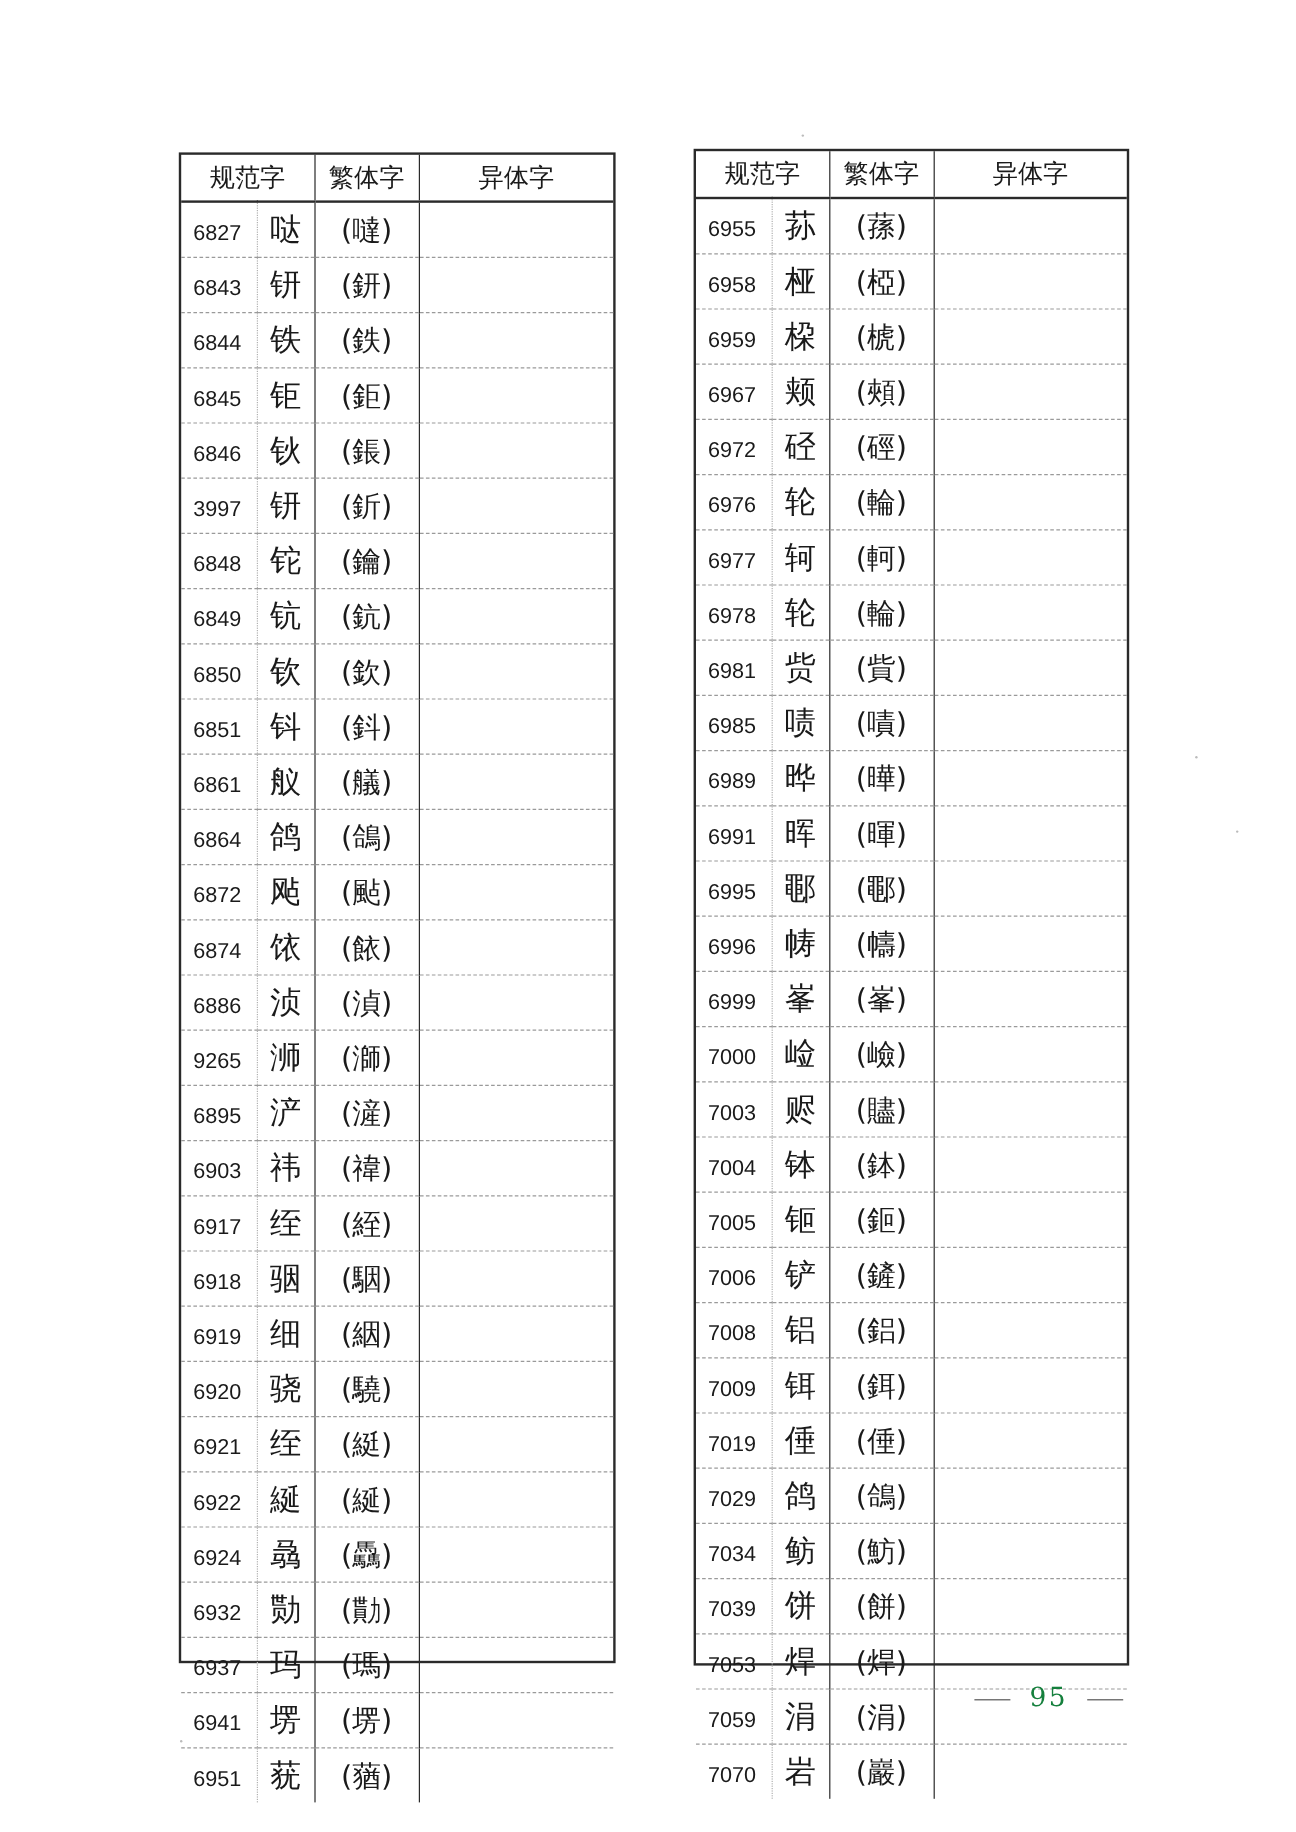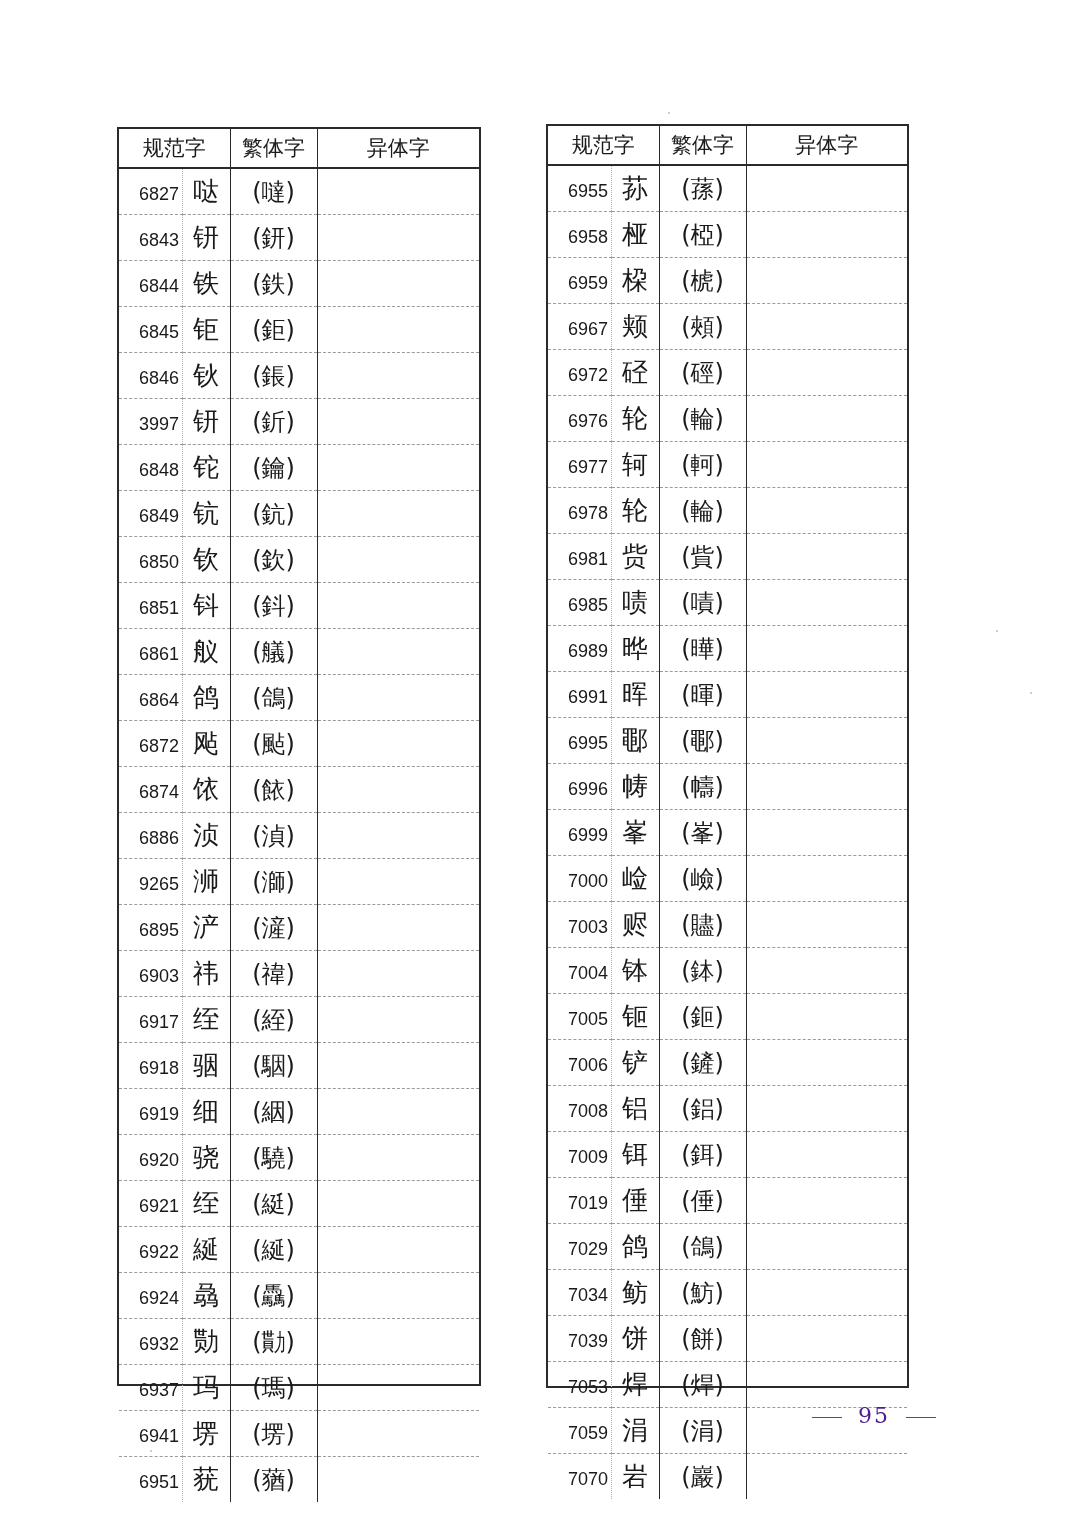--- a/index.html
+++ b/index.html
@@ -1,29 +1,29 @@
 <!DOCTYPE html>
 <html><head>
 <meta charset="utf-8">
 <style>
   html, body { margin:0; padding:0; }
   body { width:1080px; height:1527px; background:#ffffff; position:relative; overflow:hidden; font-family:"DejaVu Sans", sans-serif; color:#1a1a1a; }
-  .tbl { position:absolute; border:2px solid #2a2a2a; border-collapse:collapse; box-sizing:border-box; }
+  .tbl { position:absolute; border:2px solid #2a2a2a; border-collapse:collapse; box-sizing:border-box;margin-left:32px; }
   .tbl table { border-collapse:collapse; width:100%; height:100%; table-layout:fixed; }
   .tbl th { font-weight:normal; font-size:21px; height:38px; border-bottom:2px solid #2a2a2a; border-right:1.5px solid #2a2a2a; padding:0; text-align:center; }
   .tbl th:last-child { border-right:none; }
   .tbl td { padding:0; height:39px; border-bottom:1px dashed #9a9a9a; text-align:center; vertical-align:middle; }
   .tbl tr:last-child td { border-bottom:none; }
-  .tbl td.code { font-family:"Liberation Sans", sans-serif; font-size:18px; border-right:1px dotted #b0b0b0; text-align:left; padding-left:20px; padding-top:6px; }
+  .tbl td.code { font-family:"Liberation Sans", sans-serif; font-size:18px; border-right:1px dotted #b0b0b0; text-align:left; padding-left:10px; padding-top:6px; }
   .tbl td.ch { font-size:26px; border-right:1.5px solid #2a2a2a; }
   .tbl td.trad { font-size:24px; border-right:1.5px solid #2a2a2a; }
   .tbl td.var { }
   #left-table { left:117px; top:127px; width:364px; height:1259px; }
   #right-table { left:546px; top:124px; width:363px; height:1264px; }
-  .footer { position:absolute; left:796px; top:1403px; font-family:"DejaVu Serif", serif; font-size:22px; color:#4c1d95; letter-spacing:2px; }
+  .footer { position:absolute; left:796px; top:1403px; font-family:"DejaVu Serif", serif; font-size:22px; color:#15803d; letter-spacing:2px; }
   .footer .dash { display:inline-block; width:30px; height:1px; background:#555; vertical-align:middle; margin:0 16px; }
   .speck { position:absolute; width:2px; height:2px; background:#bbb; border-radius:1px; }
 </style>
 </head>
 <body>
 
 <div class="tbl" id="left-table">
   <table>
     <colgroup>
         <col style="width:63px">

